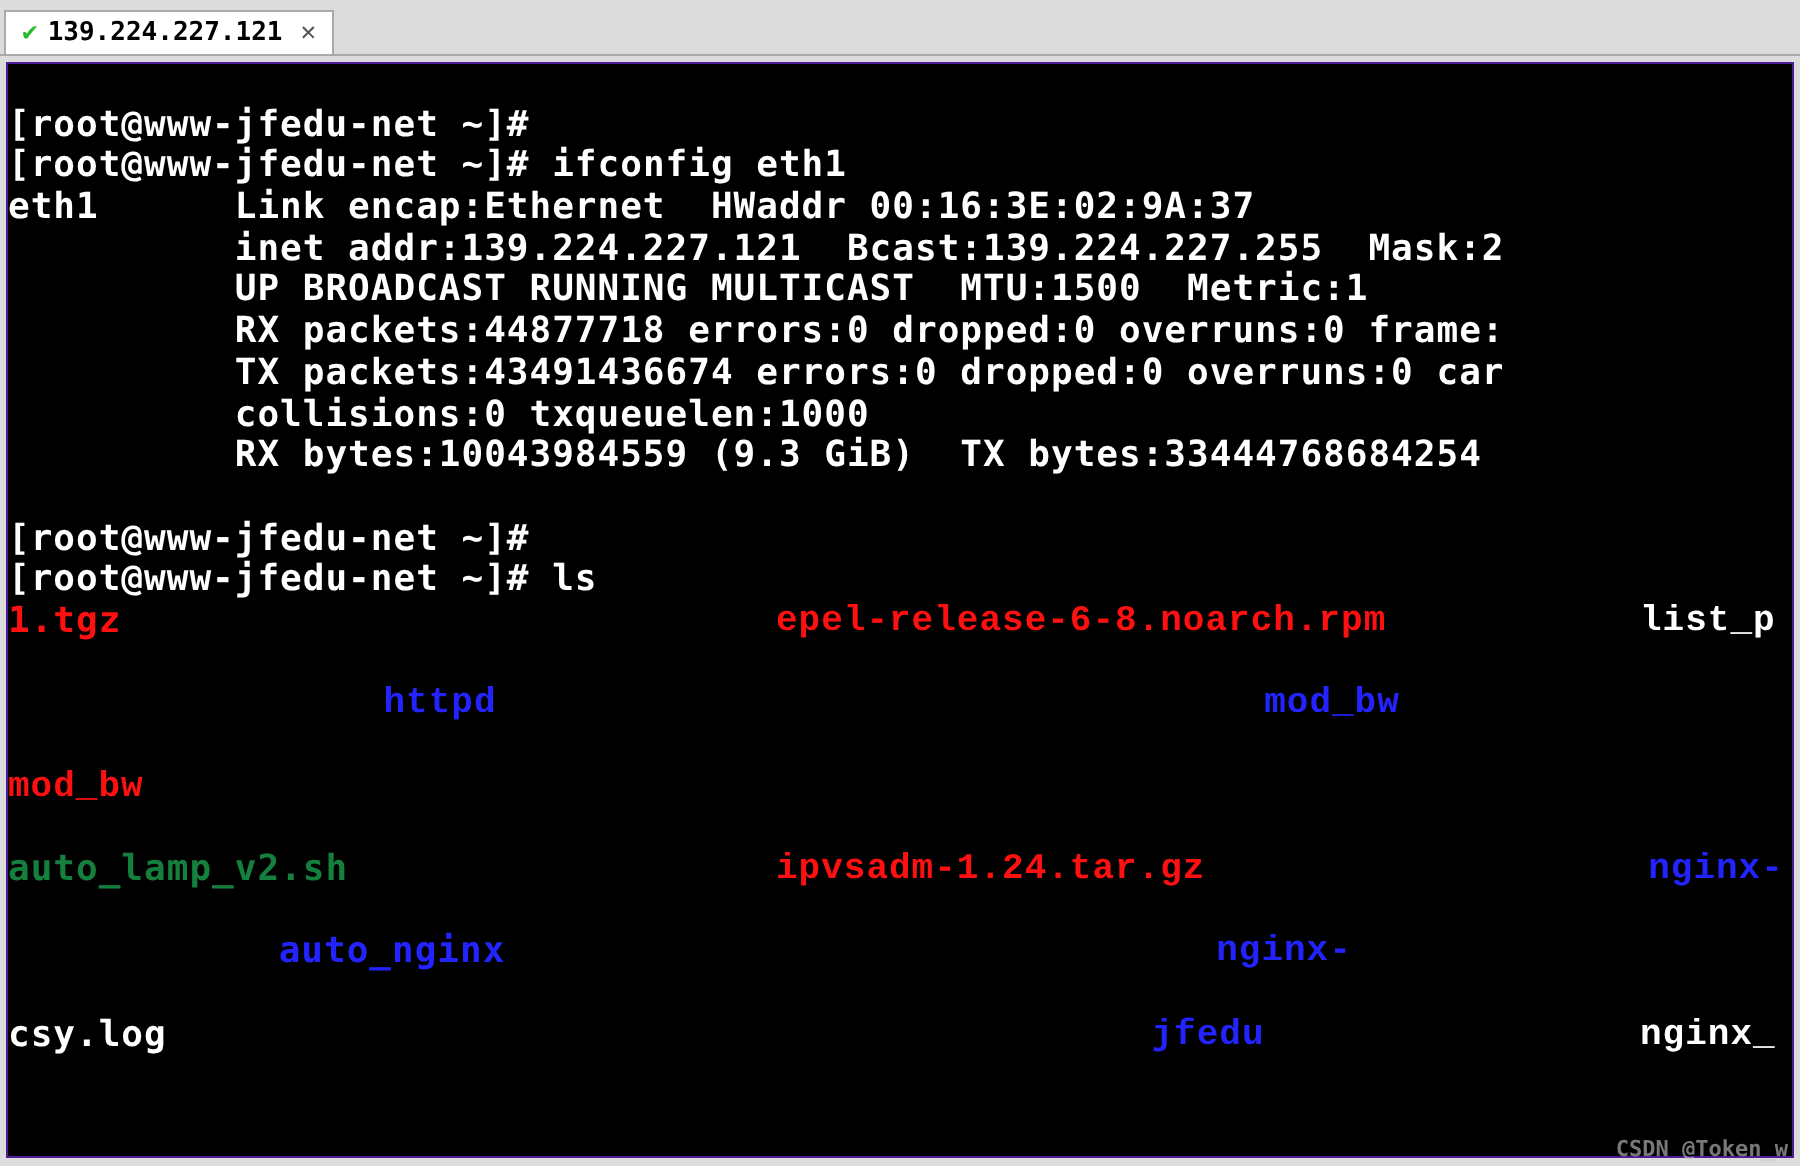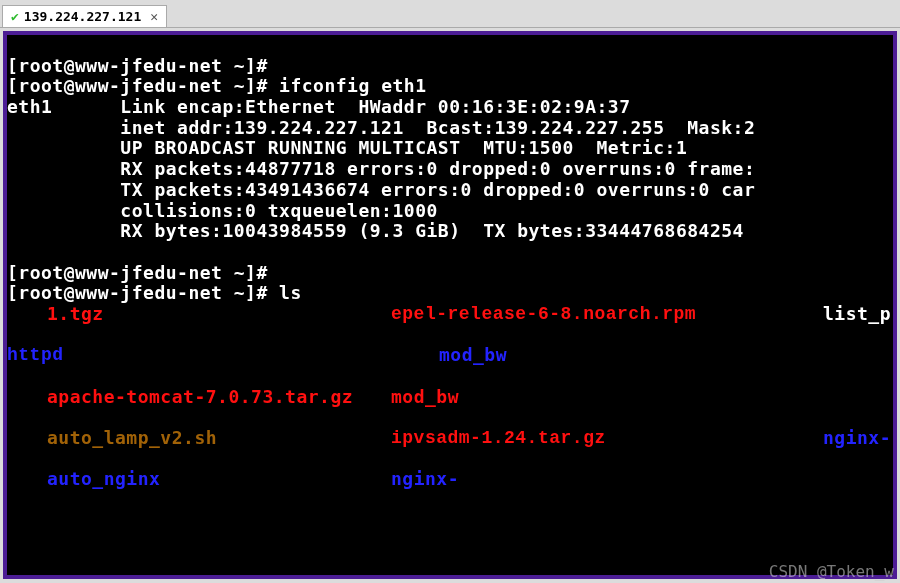--- a/index.html
+++ b/index.html
@@ -44,37 +44,37 @@
     background: #000;
     color: #fff;
     width: 894px;
     height: 548px;
     overflow: hidden;
     font-weight: bold;
     line-height: 1.15;
     letter-spacing: 0.5px;
     white-space: pre;
     margin: 3px;
-    border: 4px solid #4c1d95;
+    border: 1px solid #4c1d95;
   }
   .row { display: flex; }
-  .c0 { width: 384px; flex-shrink: 0; padding-left: 40px; }
+  .c0 { width: 384px; flex-shrink: 0; }
   .c1 { width: 432px; flex-shrink: 0; font-family: Liberation Mono, monospace; }
-  .c2 { flex: 1; }
+  .c2 { flex: 1; font-family: Liberation Mono, monospace; }
   .red   { color: #ff1010; }
-  .blue  { color: #2323ff; }
-  .green { color: #a16207; }
+  .blue  { color: #2323ff; text-align: center; }
+  .green { color: #15803d; }
   .white { color: #ffffff; }
   .watermark {
     position: absolute;
     right: 6px;
     bottom: 2px;
     color: rgba(200,200,200,.6);
-    font-size: 16px;
-    font-weight: normal;
+    font-size: 11px;
+    font-weight: bold;
     pointer-events: none;
   }
 </style>
 </head>
 <body>
 
 <div class="tabbar">
   <div class="tab">
     <span class="tab-check">✔</span>
     <span>139.224.227.121</span>
@@ -90,22 +90,23 @@
 <span class="white">          UP BROADCAST RUNNING MULTICAST  MTU:1500  Metric:1</span>
 <span class="white">          RX packets:44877718 errors:0 dropped:0 overruns:0 frame:</span>
 <span class="white">          TX packets:43491436674 errors:0 dropped:0 overruns:0 car</span>
 <span class="white">          collisions:0 txqueuelen:1000</span>
 <span class="white">          RX bytes:10043984559 (9.3 GiB)  TX bytes:33444768684254</span>
 
 <span class="white">[root@www-jfedu-net ~]# </span>
 <span class="white">[root@www-jfedu-net ~]# </span><span class="white">ls</span>
 <div class="row"><span class="c0 red">1.tgz</span><span class="c1 red">epel-release-6-8.noarch.rpm</span><span class="c2 white">list_p</span></div>
 <div class="row"><span class="c1 blue">httpd</span><span class="c2 blue">mod_bw</span></div>
-<div class="row"><span class="c0 red">apache-tomcat-7.0.73.tar.gz</span><span class="c2 red">mod_bw</span></div>
+<div class="row"><span class="c2 red">mod_bw</span></div>
 <div class="row"><span class="c0 green">auto_lamp_v2.sh</span><span class="c1 red">ipvsadm-1.24.tar.gz</span><span class="c2 blue">nginx-</span></div>
 <div class="row"><span class="c0 blue">auto_nginx</span><span class="c2 blue">nginx-</span></div>
+<div class="row"><span class="c0 white">csy.log</span><span class="c1 blue">jfedu</span><span class="c2 white">nginx_</span></div>
 
 
 
 
 </div>
 
 <div class="watermark">CSDN @Token_w</div>
 
 </body></html>

